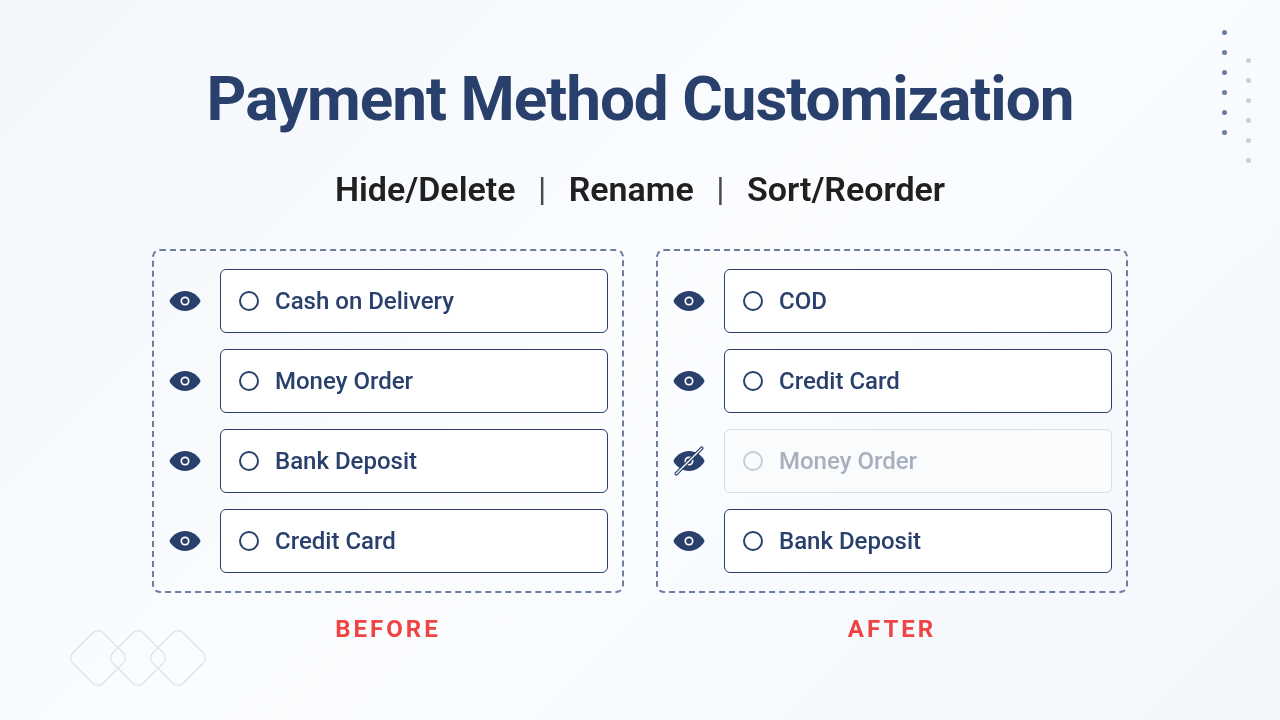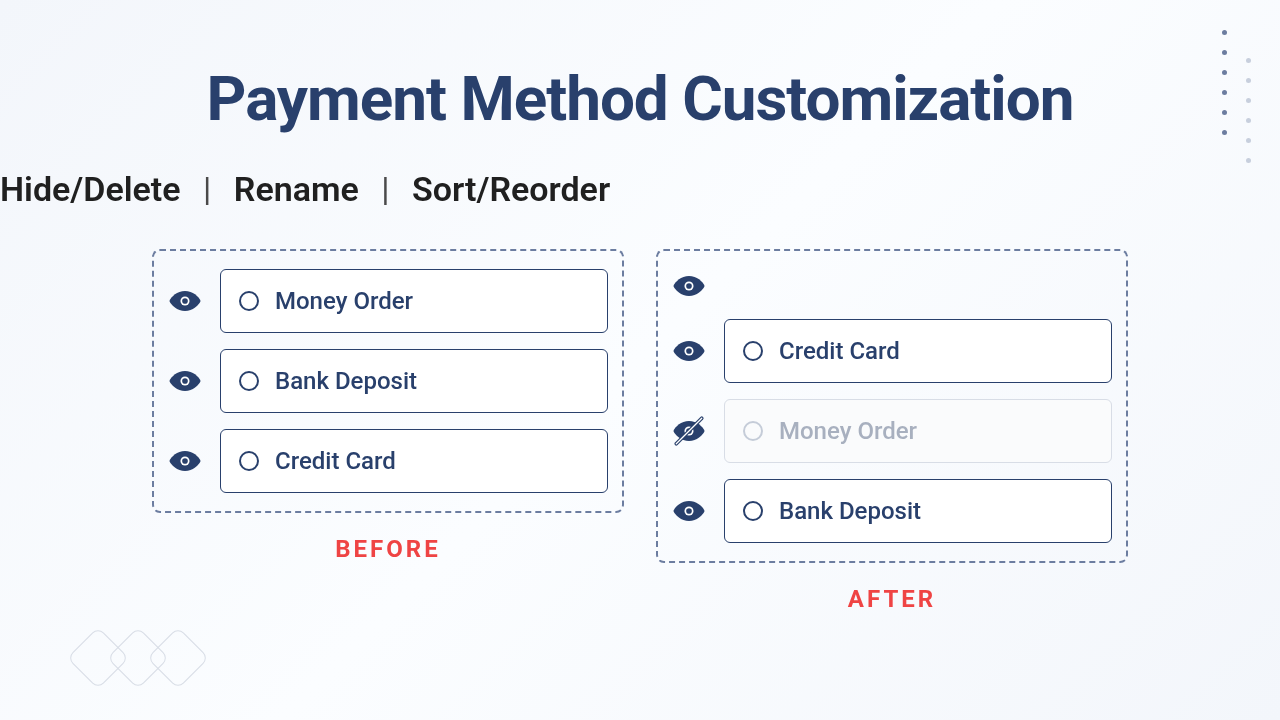--- a/index.html
+++ b/index.html
@@ -13,20 +13,21 @@
   }
   .title {
     text-align: center;
     font-size: 62px;
     font-weight: 700;
     color: #29406c;
     margin-top: 62px;
     letter-spacing: -1px;
   }
   .subtitle {
+    text-align: center;
     font-size: 34px;
     font-weight: 600;
     color: #202020;
     margin-top: 34px;
   }
   .subtitle .sep {
     display: inline-block;
     margin: 0 14px;
     color: #4a4a4a;
     font-weight: 400;
@@ -127,20 +128,31 @@
   <div class="panel-wrap">
     <div class="panel" id="before-panel">
         <div class="row">
           <span class="eye"><svg viewBox="0 0 24 24" width="34" height="34">
               <path fill="#29406c" d="M12 5C6.5 5 2.2 9 1 12c1.2 3 5.5 7 11 7s9.8-4 11-7c-1.2-3-5.5-7-11-7z"></path>
               <circle cx="12" cy="12" r="3.2" fill="#fff"></circle>
               <circle cx="12" cy="12" r="2" fill="#29406c"></circle>
             </svg></span>
           <div class="method-box">
             <span class="radio"></span>
+            <span class="method-label">Cash on Delivery</span>
+          </div>
+        </div>
+        <div class="row">
+          <span class="eye"><svg viewBox="0 0 24 24" width="34" height="34">
+              <path fill="#29406c" d="M12 5C6.5 5 2.2 9 1 12c1.2 3 5.5 7 11 7s9.8-4 11-7c-1.2-3-5.5-7-11-7z"></path>
+              <circle cx="12" cy="12" r="3.2" fill="#fff"></circle>
+              <circle cx="12" cy="12" r="2" fill="#29406c"></circle>
+            </svg></span>
+          <div class="method-box">
+            <span class="radio"></span>
             <span class="method-label">Money Order</span>
           </div>
         </div>
         <div class="row">
           <span class="eye"><svg viewBox="0 0 24 24" width="34" height="34">
               <path fill="#29406c" d="M12 5C6.5 5 2.2 9 1 12c1.2 3 5.5 7 11 7s9.8-4 11-7c-1.2-3-5.5-7-11-7z"></path>
               <circle cx="12" cy="12" r="3.2" fill="#fff"></circle>
               <circle cx="12" cy="12" r="2" fill="#29406c"></circle>
             </svg></span>
           <div class="method-box">
@@ -163,20 +175,24 @@
     <div class="panel-caption">BEFORE</div>
   </div>
   <div class="panel-wrap">
     <div class="panel" id="after-panel">
         <div class="row">
           <span class="eye"><svg viewBox="0 0 24 24" width="34" height="34">
               <path fill="#29406c" d="M12 5C6.5 5 2.2 9 1 12c1.2 3 5.5 7 11 7s9.8-4 11-7c-1.2-3-5.5-7-11-7z"></path>
               <circle cx="12" cy="12" r="3.2" fill="#fff"></circle>
               <circle cx="12" cy="12" r="2" fill="#29406c"></circle>
             </svg></span>
+          <div class="method-box">
+            <span class="radio"></span>
+            <span class="method-label">COD</span>
+          </div>
         </div>
         <div class="row">
           <span class="eye"><svg viewBox="0 0 24 24" width="34" height="34">
               <path fill="#29406c" d="M12 5C6.5 5 2.2 9 1 12c1.2 3 5.5 7 11 7s9.8-4 11-7c-1.2-3-5.5-7-11-7z"></path>
               <circle cx="12" cy="12" r="3.2" fill="#fff"></circle>
               <circle cx="12" cy="12" r="2" fill="#29406c"></circle>
             </svg></span>
           <div class="method-box">
             <span class="radio"></span>
             <span class="method-label">Credit Card</span>

